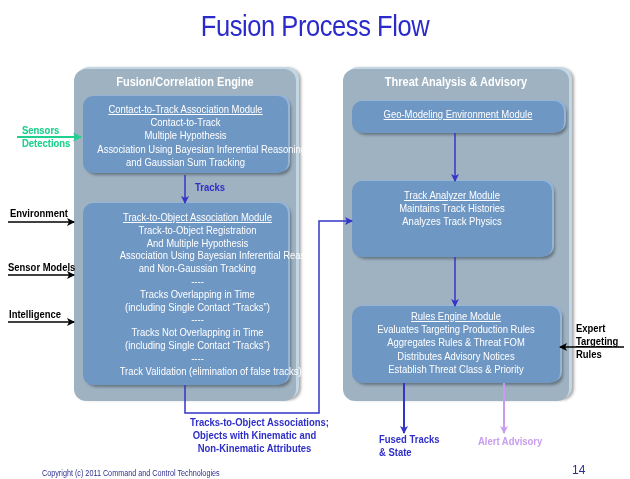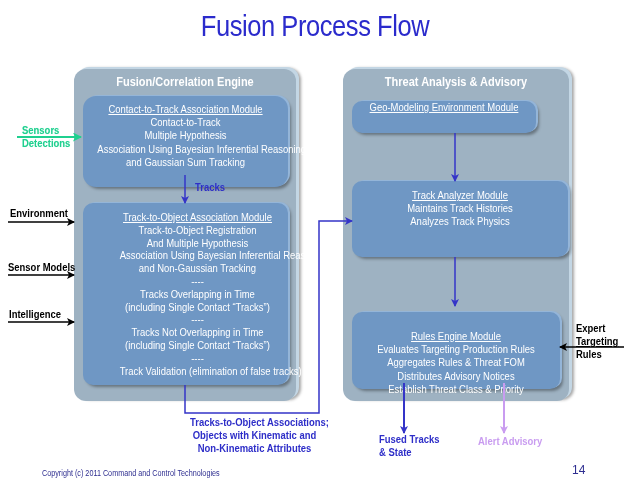--- a/index.html
+++ b/index.html
@@ -27,21 +27,21 @@
   svg.lines { position:absolute; left:0; top:0; }
 </style>
 </head>
 <body>
 
 <div class="abs title">Fusion Process Flow</div>
 
 <div class="abs panel" style="left:74px; top:69px; width:222px; height:332px;"></div>
 <div class="abs panel-title" style="left:74px; top:75px; width:222px;">Fusion/Correlation Engine</div>
 
-<div class="abs module" style="left:83px; top:96px; width:205px; height:91px; padding-top:7px; box-sizing:border-box;border-radius:13px;">
+<div class="abs module" style="left:83px; top:96px; width:205px; height:77px; padding-top:7px; box-sizing:border-box;">
   <span class="ln hd">Contact-to-Track Association Module</span>
   <span class="ln">Contact-to-Track</span>
   <span class="ln">Multiple Hypothesis</span>
   <span class="ln">Association Using Bayesian Inferential Reasoning</span>
   <span class="ln">and Gaussian Sum Tracking</span>
 </div>
 
 <div class="abs lbl blue" style="left:195px; top:181px;">Tracks</div>
 
 <div class="abs module" style="left:83px; top:203px; width:205px; height:182px; padding-top:8px; box-sizing:border-box; line-height:12.8px;padding-left:24px;">
@@ -56,31 +56,31 @@
   <span class="ln">----</span>
   <span class="ln">Tracks Not Overlapping in Time</span>
   <span class="ln">(including Single Contact “Tracks”)</span>
   <span class="ln">----</span>
   <span class="ln">Track Validation (elimination of false tracks)</span>
 </div>
 
 <div class="abs panel" style="left:343px; top:69px; width:226px; height:332px;"></div>
 <div class="abs panel-title" style="left:343px; top:75px; width:226px;">Threat Analysis &amp; Advisory</div>
 
-<div class="abs module" style="left:352px; top:101px; width:184px; height:32px; box-sizing:border-box;">
+<div class="abs module" style="left:352px; top:101px; width:212px; height:32px; padding-top:7px; box-sizing:border-box;">
   <span class="ln hd">Geo-Modeling Environment Module</span>
 </div>
 
-<div class="abs module" style="left:352px; top:181px; width:216px; height:76px; padding-top:8px; box-sizing:border-box;">
+<div class="abs module" style="left:352px; top:181px; width:200px; height:76px; padding-top:8px; box-sizing:border-box;">
   <span class="ln hd">Track Analyzer Module</span>
   <span class="ln">Maintains Track Histories</span>
   <span class="ln">Analyzes Track Physics</span>
 </div>
 
-<div class="abs module" style="left:352px; top:306px; width:208px; height:77px; padding-top:18px; box-sizing:border-box;margin-top:6px;">
+<div class="abs module" style="left:352px; top:306px; width:208px; height:77px; padding-top:4px; box-sizing:border-box;">
   <span class="ln hd">Rules Engine Module</span>
   <span class="ln">Evaluates Targeting Production Rules</span>
   <span class="ln">Aggregates Rules &amp; Threat FOM</span>
   <span class="ln">Distributes Advisory Notices</span>
   <span class="ln">Establish Threat Class &amp; Priority</span>
 </div>
 
 <svg class="lines" width="630" height="479">
   <defs>
     <marker id="ab" markerWidth="8" markerHeight="8" refX="7" refY="4" orient="auto" markerUnits="userSpaceOnUse">

